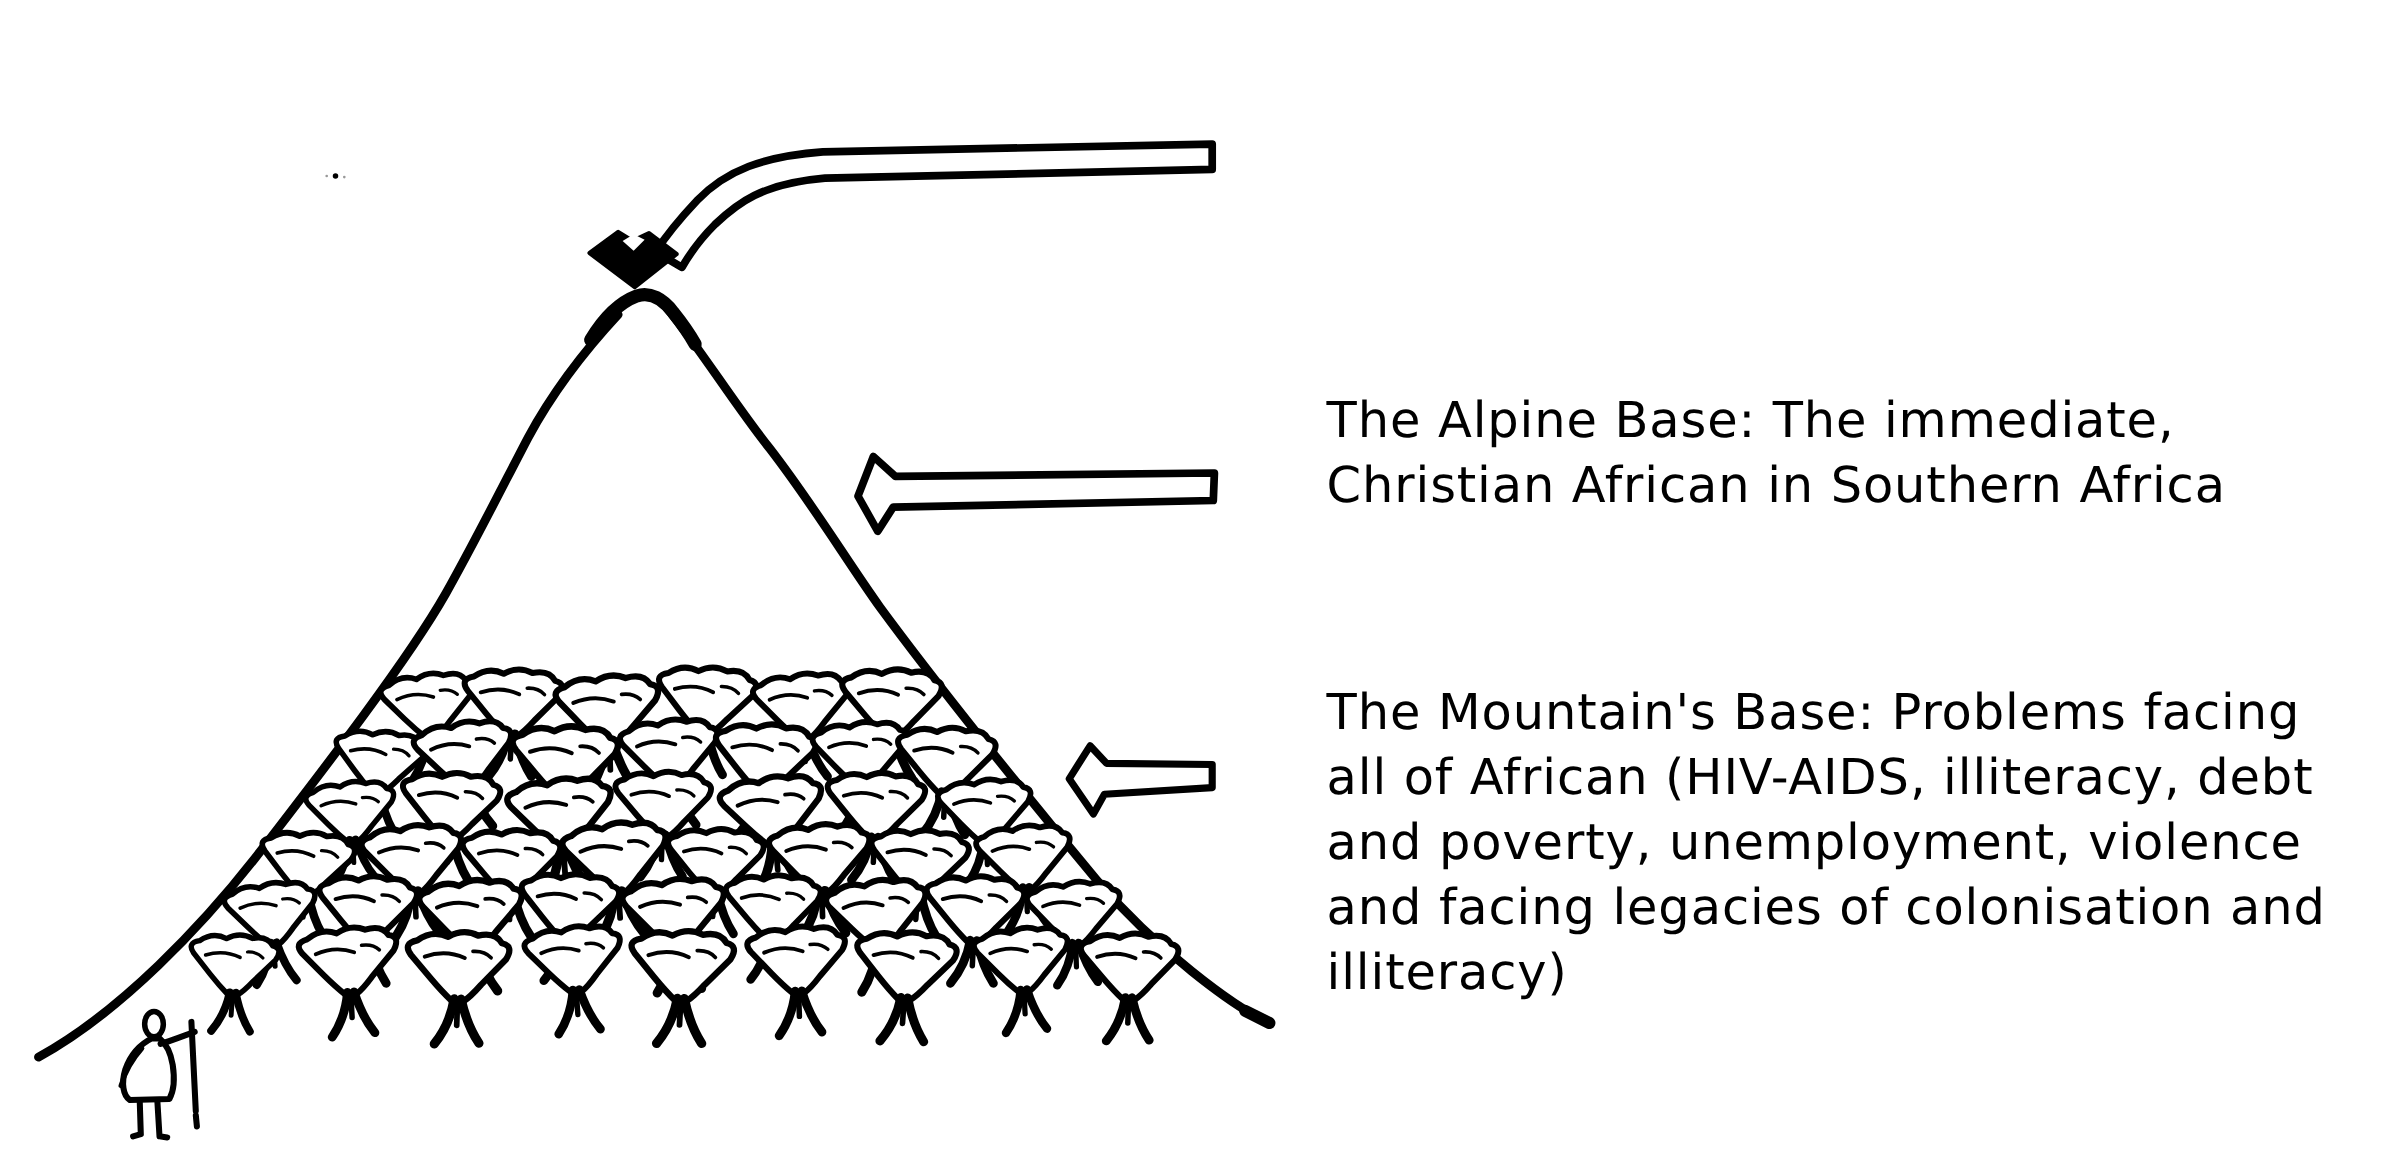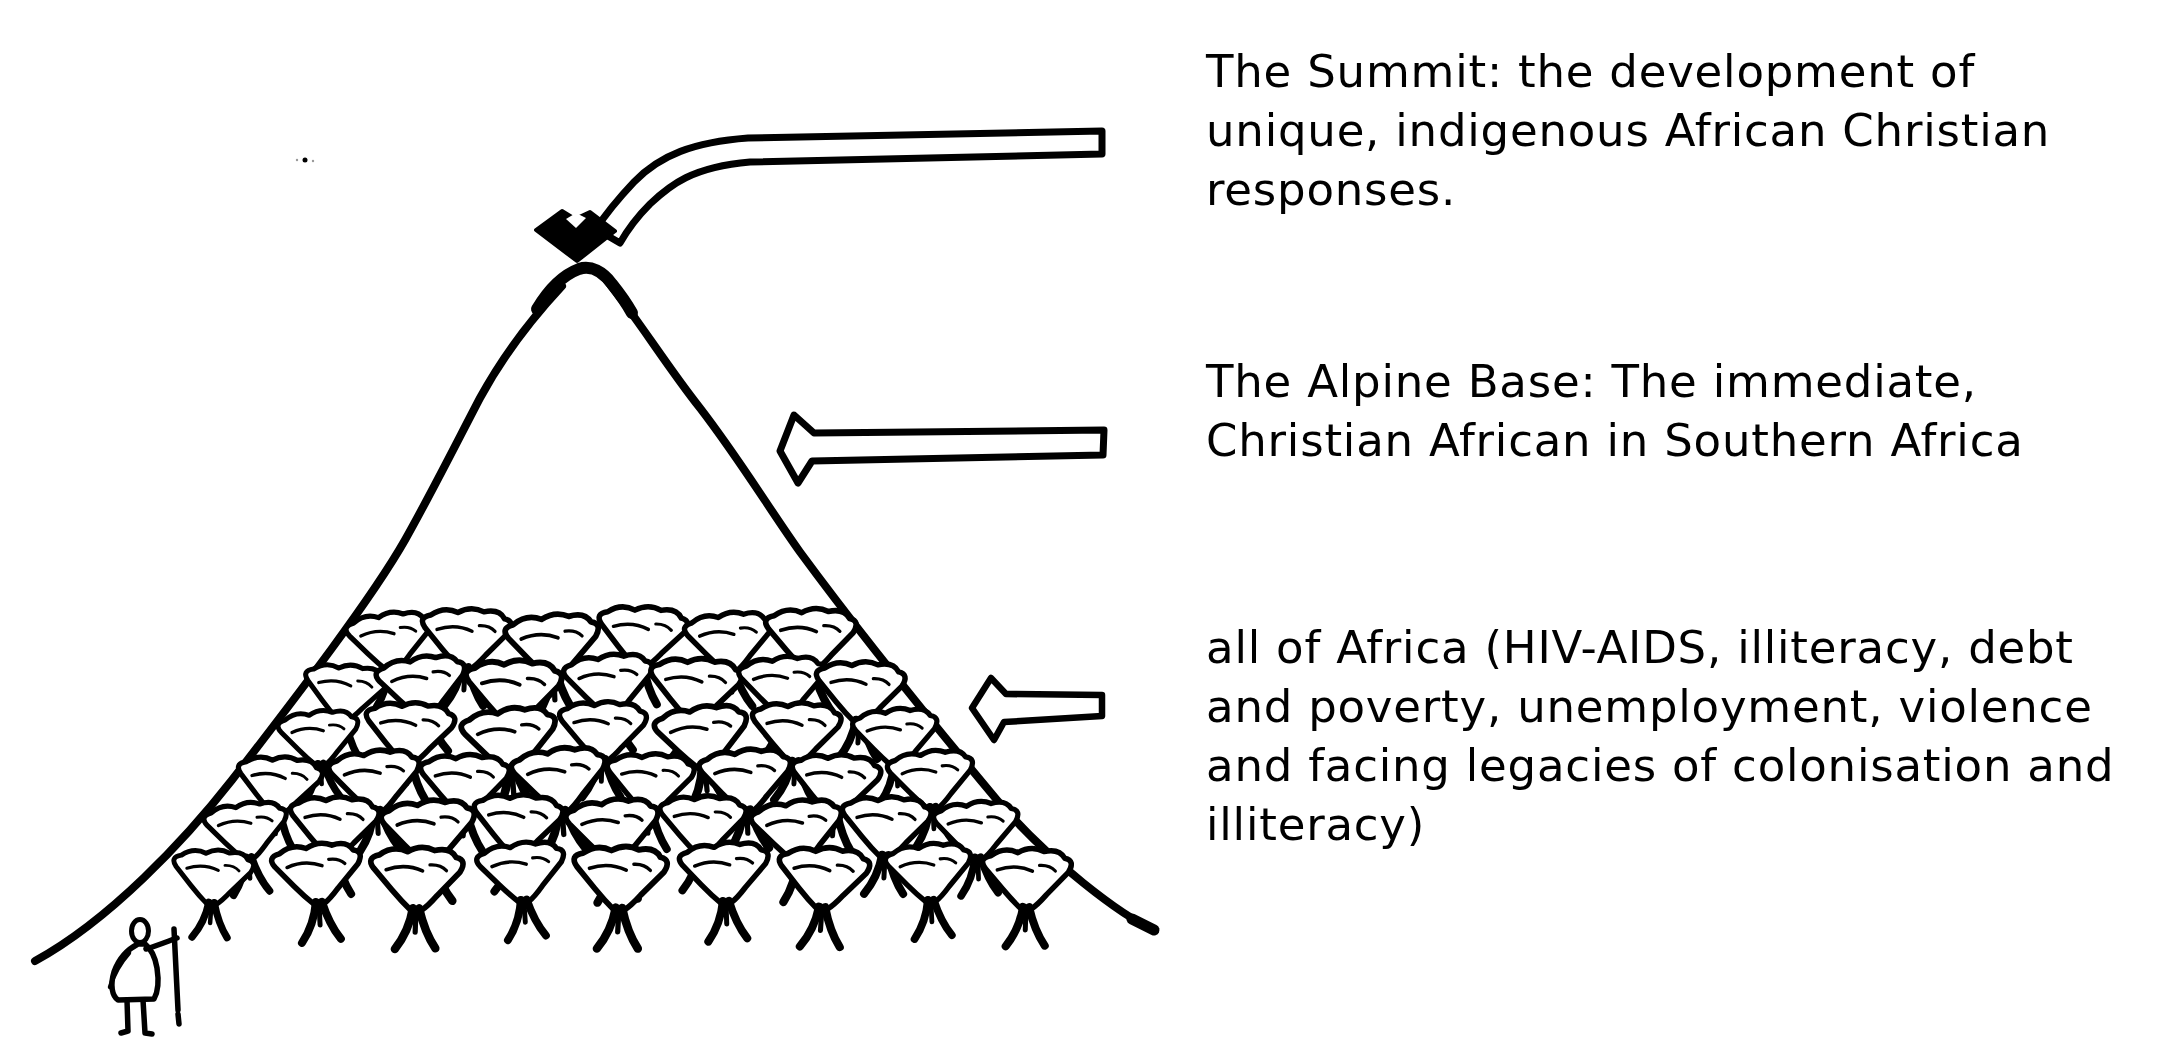--- a/index.html
+++ b/index.html
@@ -105,29 +105,25 @@
 
     <path class="hollow" stroke-width="7" d="M780 451 L794 415 L814 433 L1104 430 L1103 455 L812 461 L798 483 Z"></path>
 
     <path class="hollow" stroke-width="6.5" d="M972 708 L991 678 L1006 694 L1102 695 L1102 716 L1004 722 L994 740 Z"></path>
 
     <circle cx="305" cy="160" r="2.5" fill="#000000"></circle>
     <circle cx="297" cy="160" r="1.2" fill="#999999"></circle>
     <circle cx="313" cy="161" r="1.2" fill="#999999"></circle>
   </svg>
 
-  <div class="annotation" style="top:42px">
-      <div class="ann-line">The Summit: the development of</div>
-      <div class="ann-line">unique, indigenous African Christian</div>
-      <div class="ann-line">responses.</div>
-    </div>
   <div class="annotation" style="top:352px">
       <div class="ann-line">The Alpine Base: The immediate,</div>
       <div class="ann-line">Christian African in Southern Africa</div>
     </div>
   <div class="annotation" style="top:618px">
-      <div class="ann-line">all of Africa (HIV-AIDS, illiteracy, debt</div>
+      <div class="ann-line">The Mountain's Base: Problems facing</div>
+      <div class="ann-line">all of African (HIV-AIDS, illiteracy, debt</div>
       <div class="ann-line">and poverty, unemployment, violence</div>
       <div class="ann-line">and facing legacies of colonisation and</div>
       <div class="ann-line">illiteracy)</div>
     </div>
 
 </div>
 
 </body></html>

